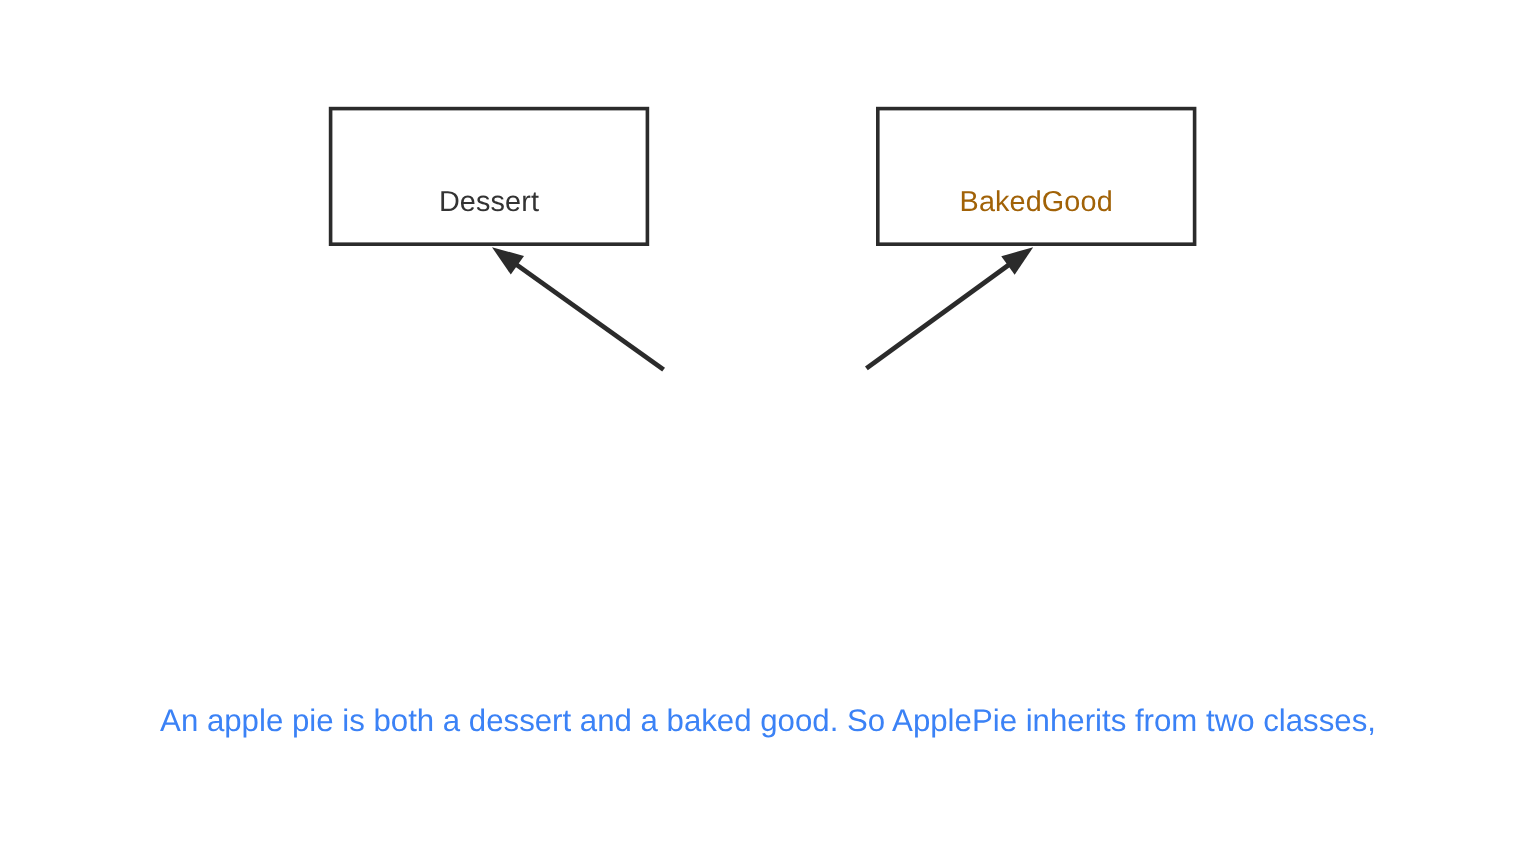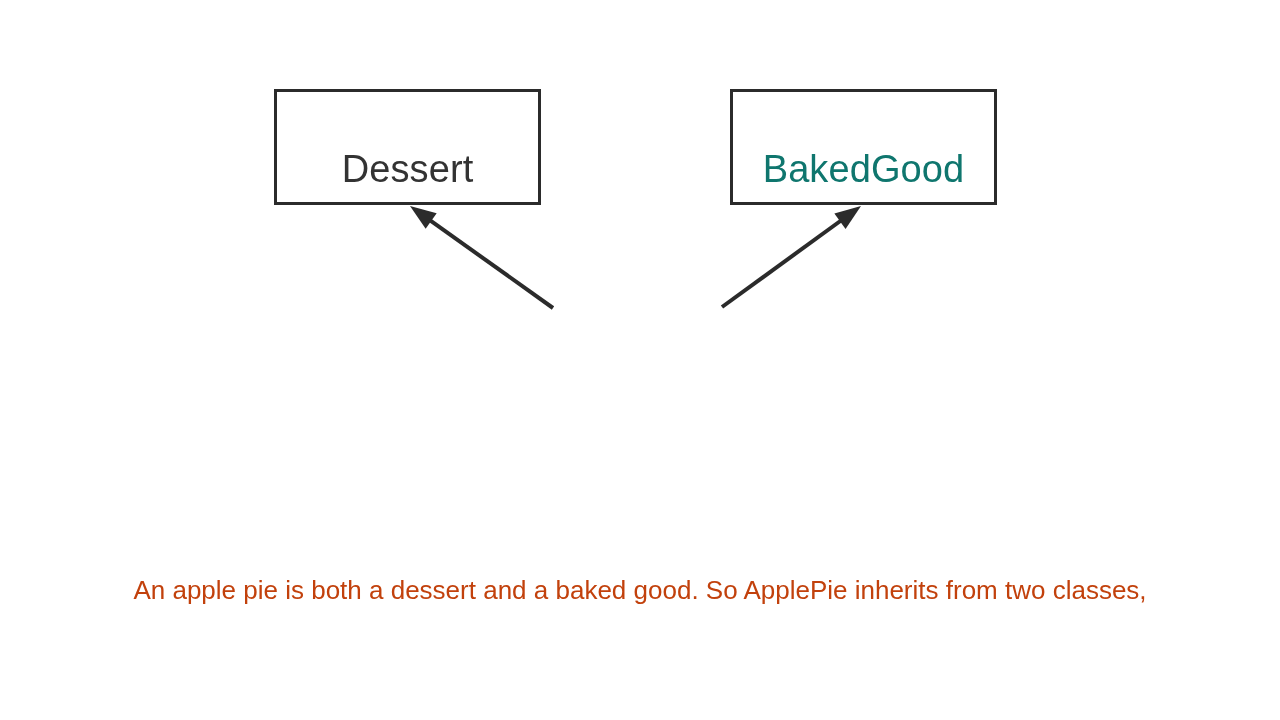--- a/index.html
+++ b/index.html
@@ -23,21 +23,21 @@
   .class-box {
     position: absolute;
     box-sizing: border-box;
     background: #ffffff;
     border: 3.5px solid #2b2b2b;
     display: flex;
     align-items: center;
     justify-content: center;
   }
   .class-box-label {
-    font-size: 38px;
+    font-size: 24px;
     line-height: 1;
     color: #333333;
     letter-spacing: 0.1px;
     white-space: nowrap;
     margin-top: 44px;
   }
   #box-dessert {
     left: 274px;
     top: 89px;
     width: 267px;
@@ -78,31 +78,31 @@
 </head>
 <body style="background: rgb(255, 255, 255);">
 
 <div id="slide" style="background: rgb(255, 255, 255);">
 
   <div class="class-box" id="box-dessert" style="left: 274px; top: 89px; width: 267px; height: 116px; border-color: rgb(43, 43, 43); background: rgb(255, 255, 255);">
     <span class="class-box-label" style="color: rgb(51, 51, 51);">Dessert</span>
   </div>
 
   <div class="class-box" id="box-bakedgood" style="left: 730px; top: 89px; width: 267px; height: 116px; border-color: rgb(43, 43, 43); background: rgb(255, 255, 255);">
-    <span class="class-box-label" style="color: #0f766e;">BakedGood</span>
+    <span class="class-box-label" style="color: #a16207;">BakedGood</span>
   </div>
 
   <svg id="arrow-layer" viewBox="0 0 1280 720" width="1280" height="720">
     <g>
       <line id="arrow-line-dessert" stroke="#2b2b2b" stroke-width="4" stroke-linecap="butt" x1="553" y1="308" x2="426.2823592824626" y2="217.61399053714118"></line>
       <polygon id="arrow-head-dessert" fill="#2b2b2b" points="410,206 436.68371257234344,213.36406703911376 425.65042156205936,228.83230835745326"></polygon>
     </g>
     <g>
       <line id="arrow-line-bakedgood" stroke="#2b2b2b" stroke-width="4" stroke-linecap="butt" x1="722" y1="307" x2="844.8202462333614" y2="217.75651172971578"></line>
       <polygon id="arrow-head-bakedgood" fill="#2b2b2b" points="861,206 845.5506631749848,228.96884828778386 834.3819770317549,213.5980822094772"></polygon>
     </g>
   </svg>
 
-  <div id="caption" style="color: #c2410c;">
+  <div id="caption" style="color: #3b82f6; margin-top: 10px;">
     <span class="caption-line">An apple pie is both a dessert and a baked good. So ApplePie inherits from two classes,</span>
   </div>
 
 </div>
 
 </body></html>

